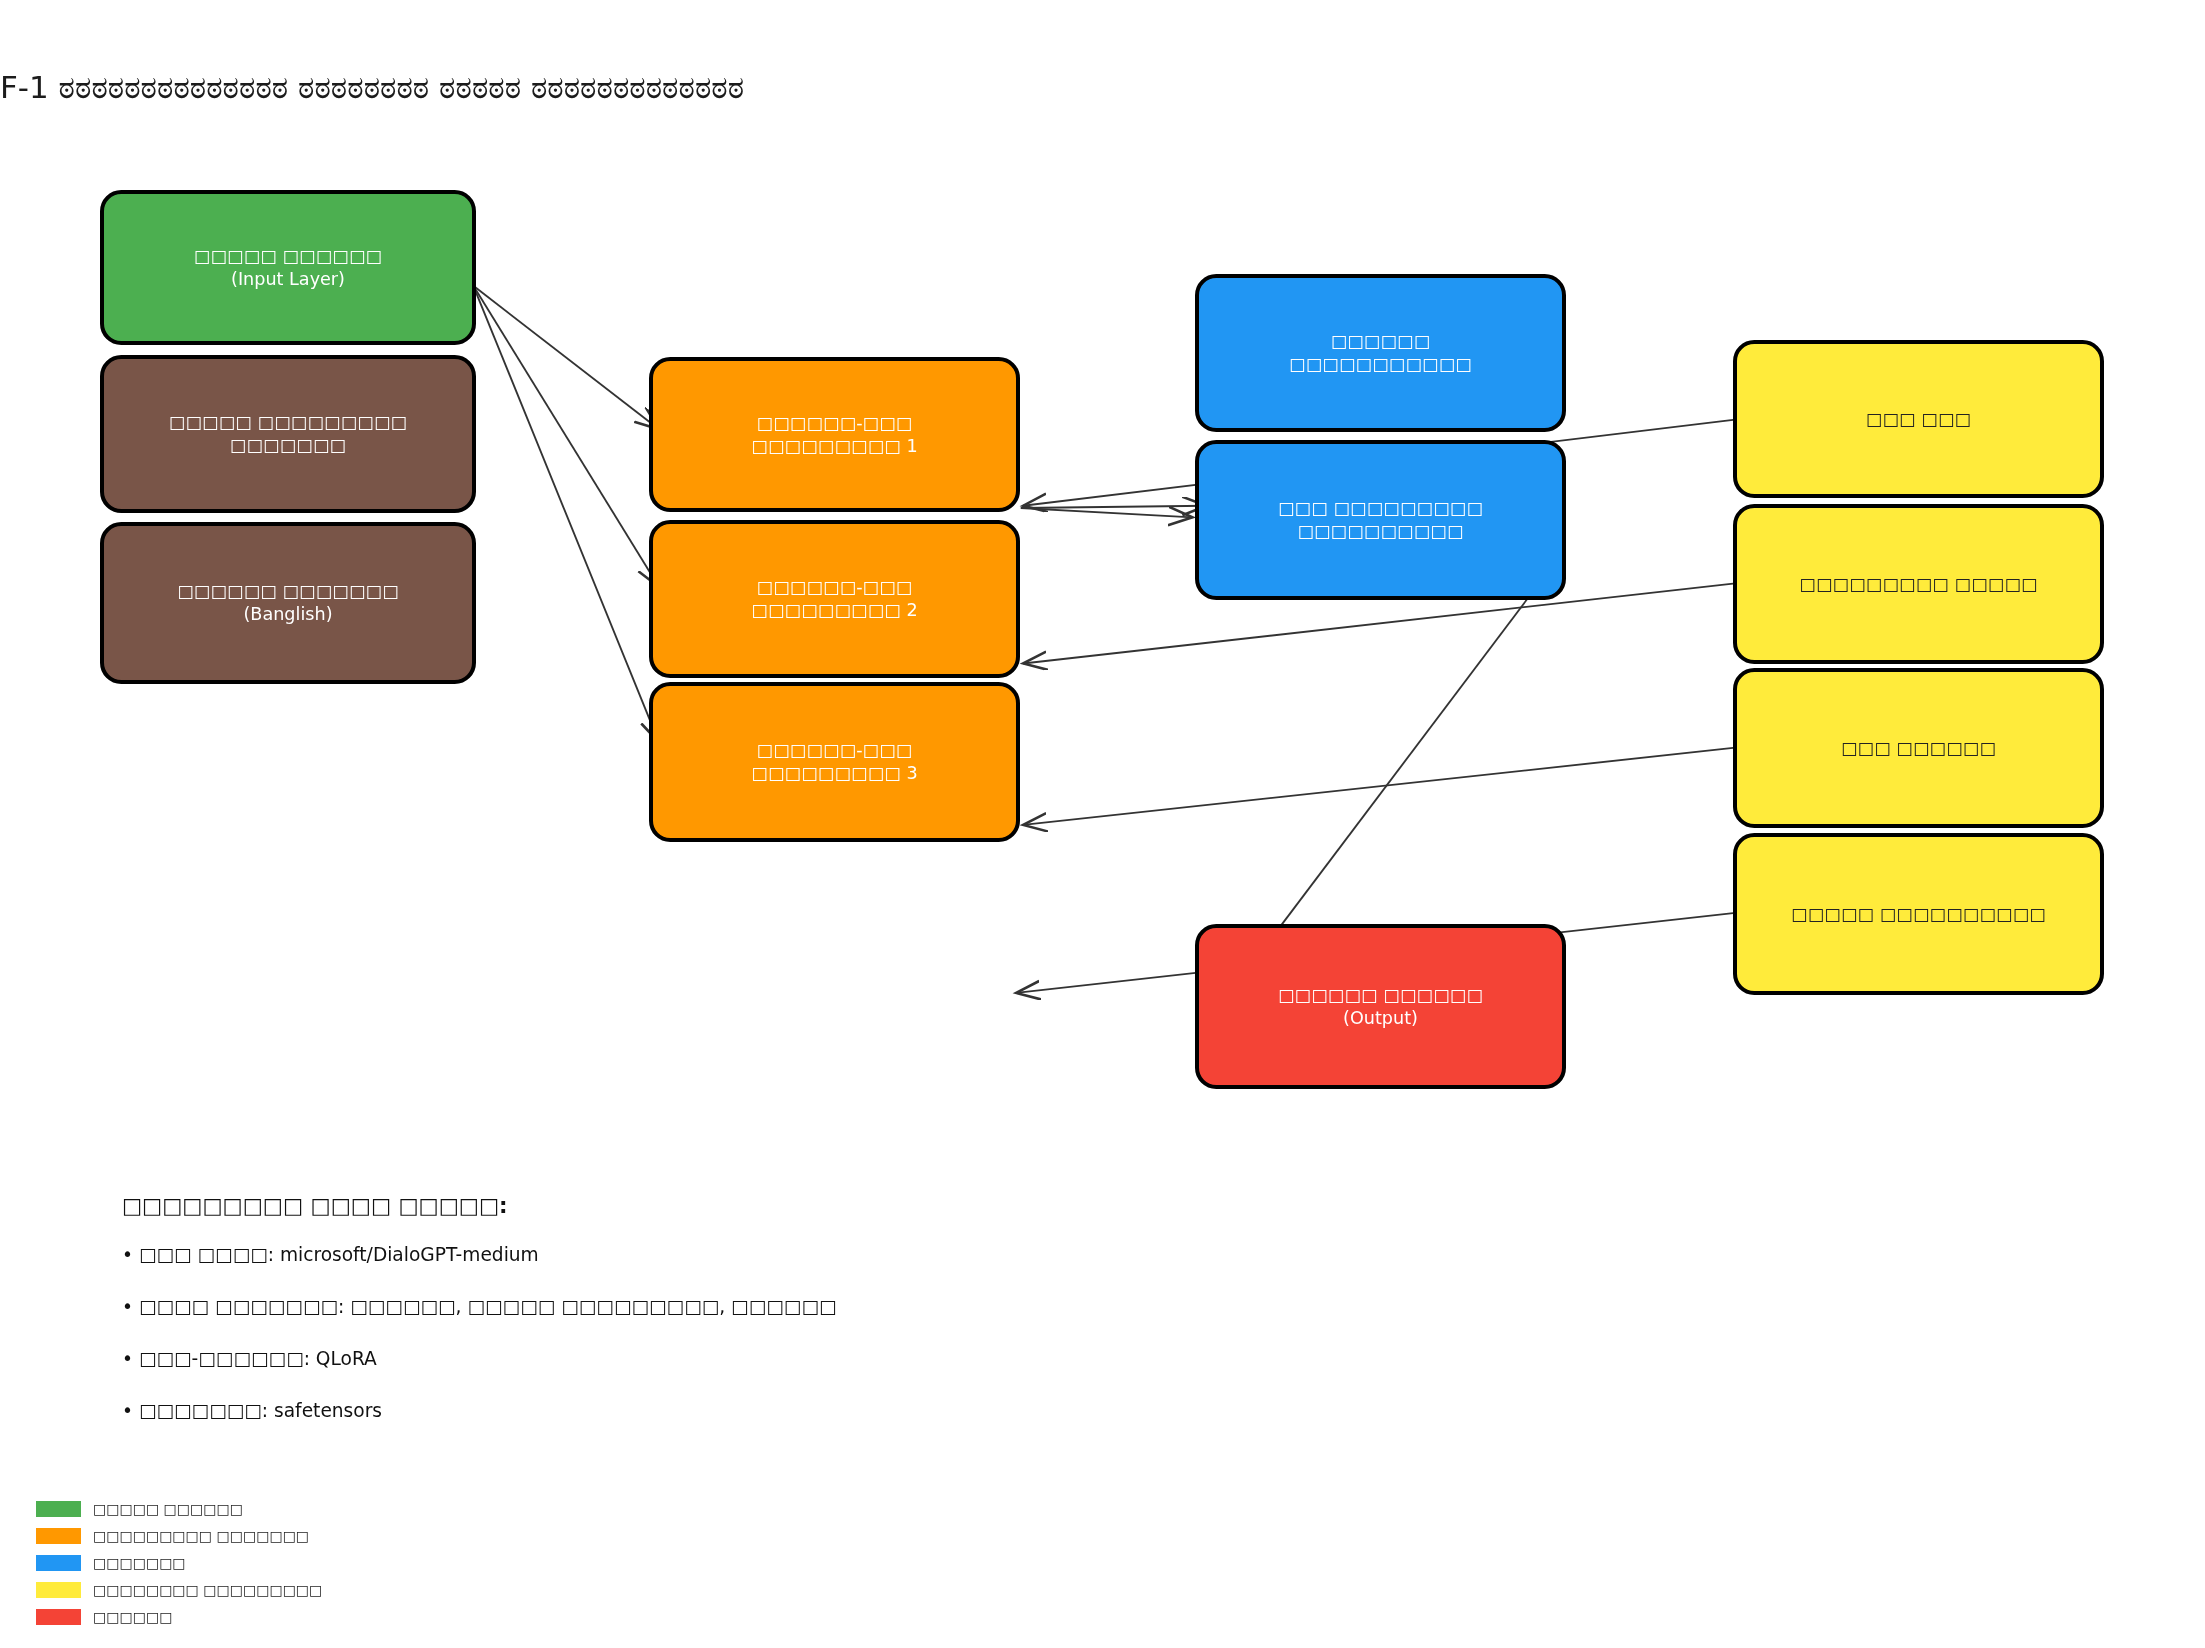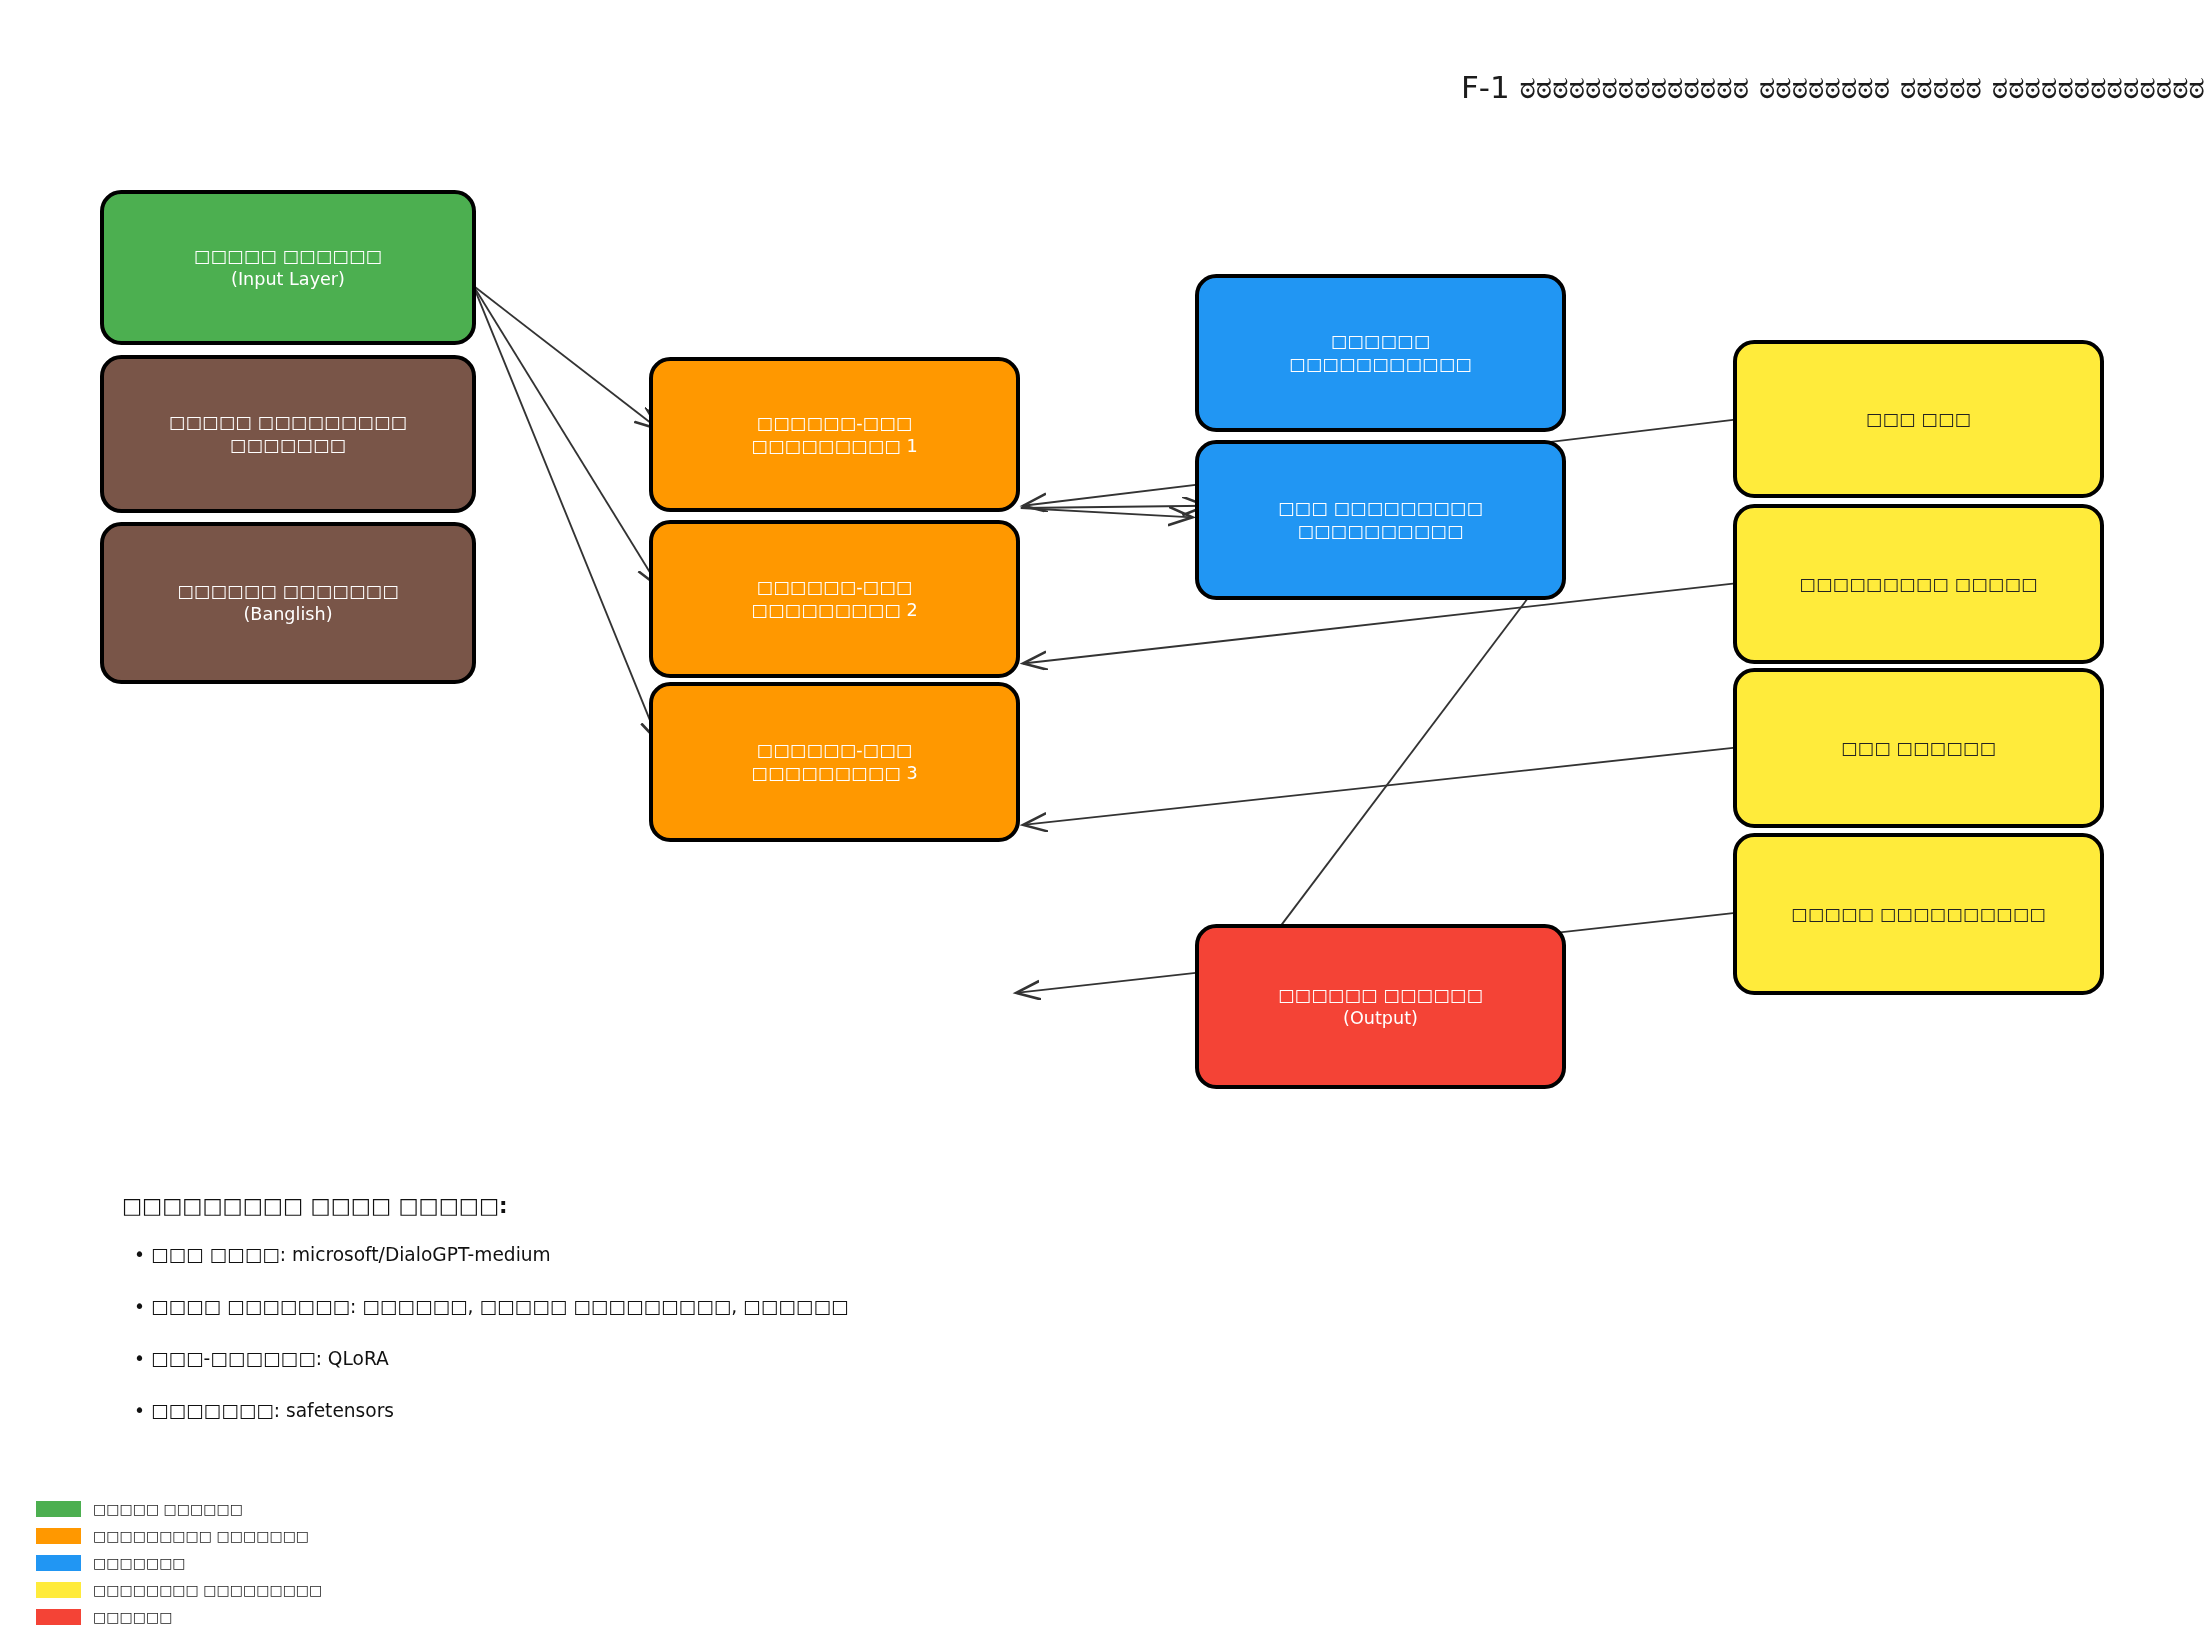--- a/index.html
+++ b/index.html
@@ -22,21 +22,21 @@
     left: 0;
     top: 0;
     width: 2205px;
     height: 1648px;
   }
   .title {
     position: absolute;
     left: 0;
     top: 69px;
     width: 2205px;
-    text-align: right;
+    text-align: left;
     font-size: 31px;
     color: #1c1c1c;
     letter-spacing: 0px;
     white-space: pre;
   }
   .node {
     position: absolute;
     box-sizing: border-box;
     border: 4.2px solid #000000;
     border-radius: 21.3px;
@@ -69,21 +69,21 @@
   .info-title {
     font-size: 21.3px;
     font-weight: bold;
     color: #111111;
     margin: 0 0 26px 0;
     white-space: pre;
   }
   .info-line {
     font-size: 18.6px;
     color: #111111;
-    margin: 0 0 31px 12px;
+    margin: 0 0 31px 0;
     white-space: pre;
   }
   .legend {
     position: absolute;
     left: 36px;
     top: 1495px;
     width: 557px;
   }
   .legend-row {
     display: flex;

